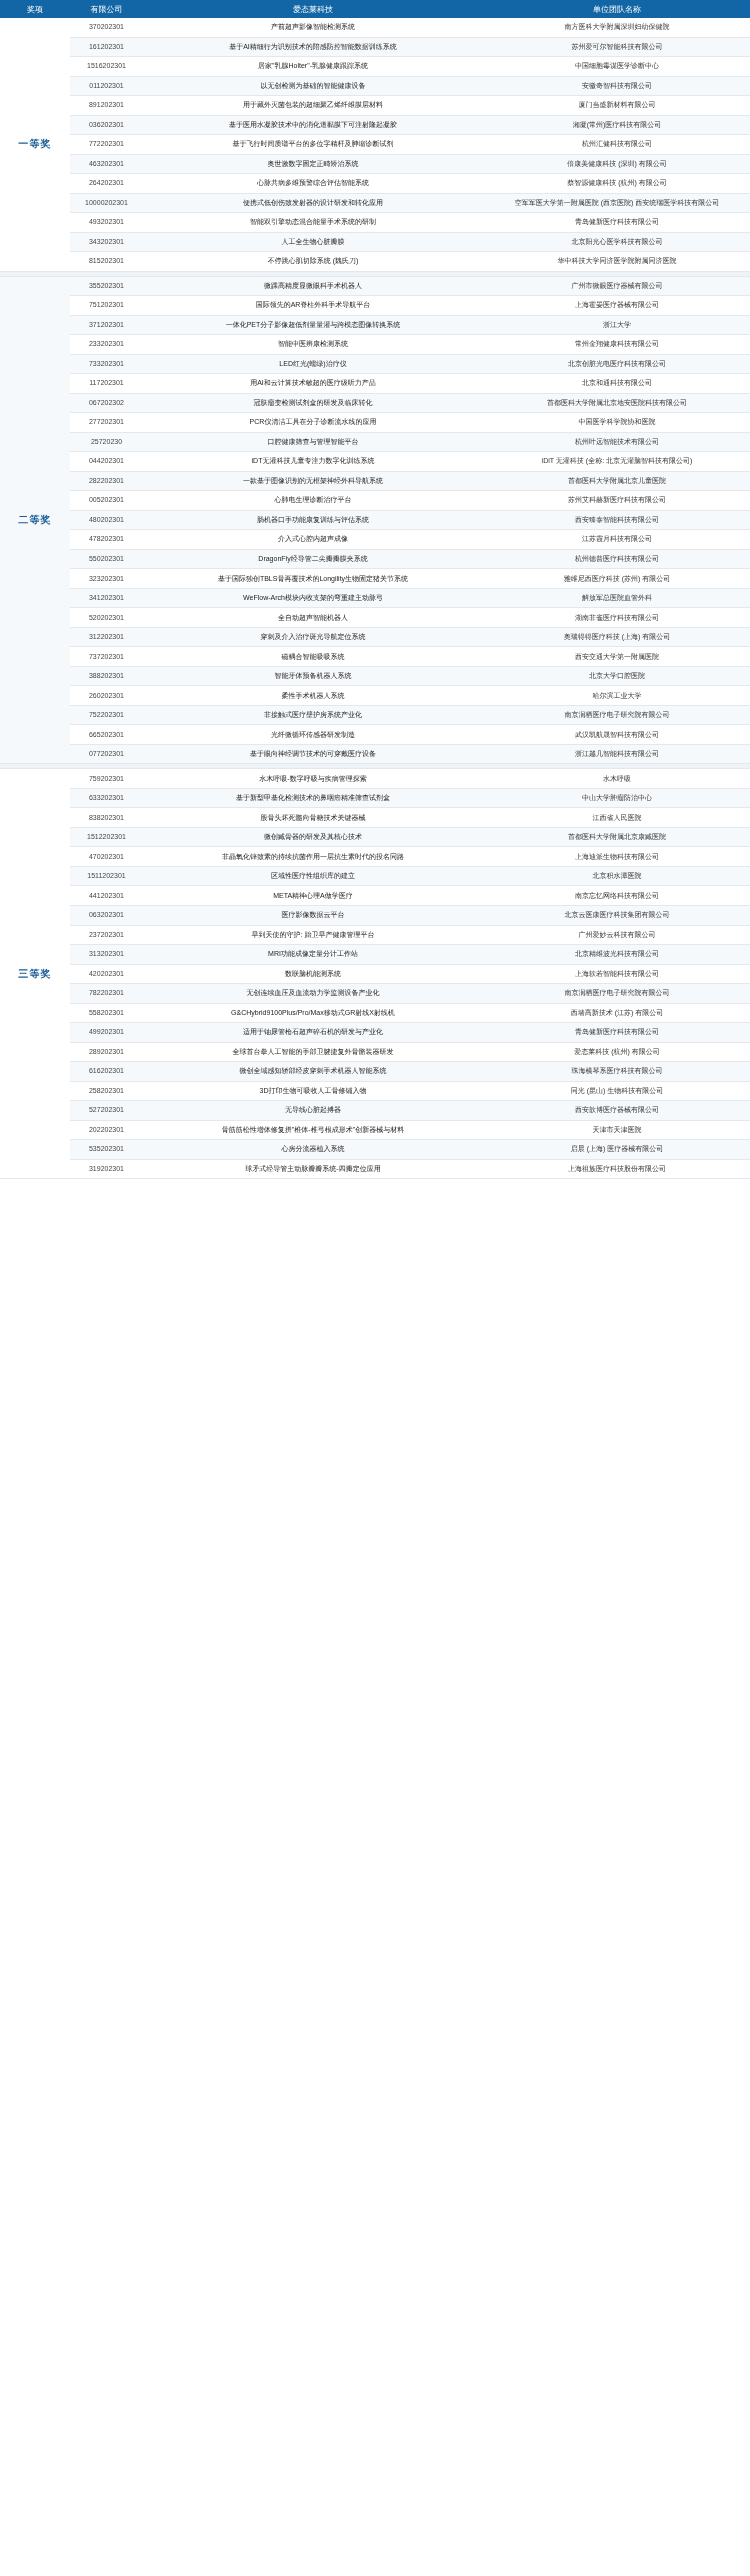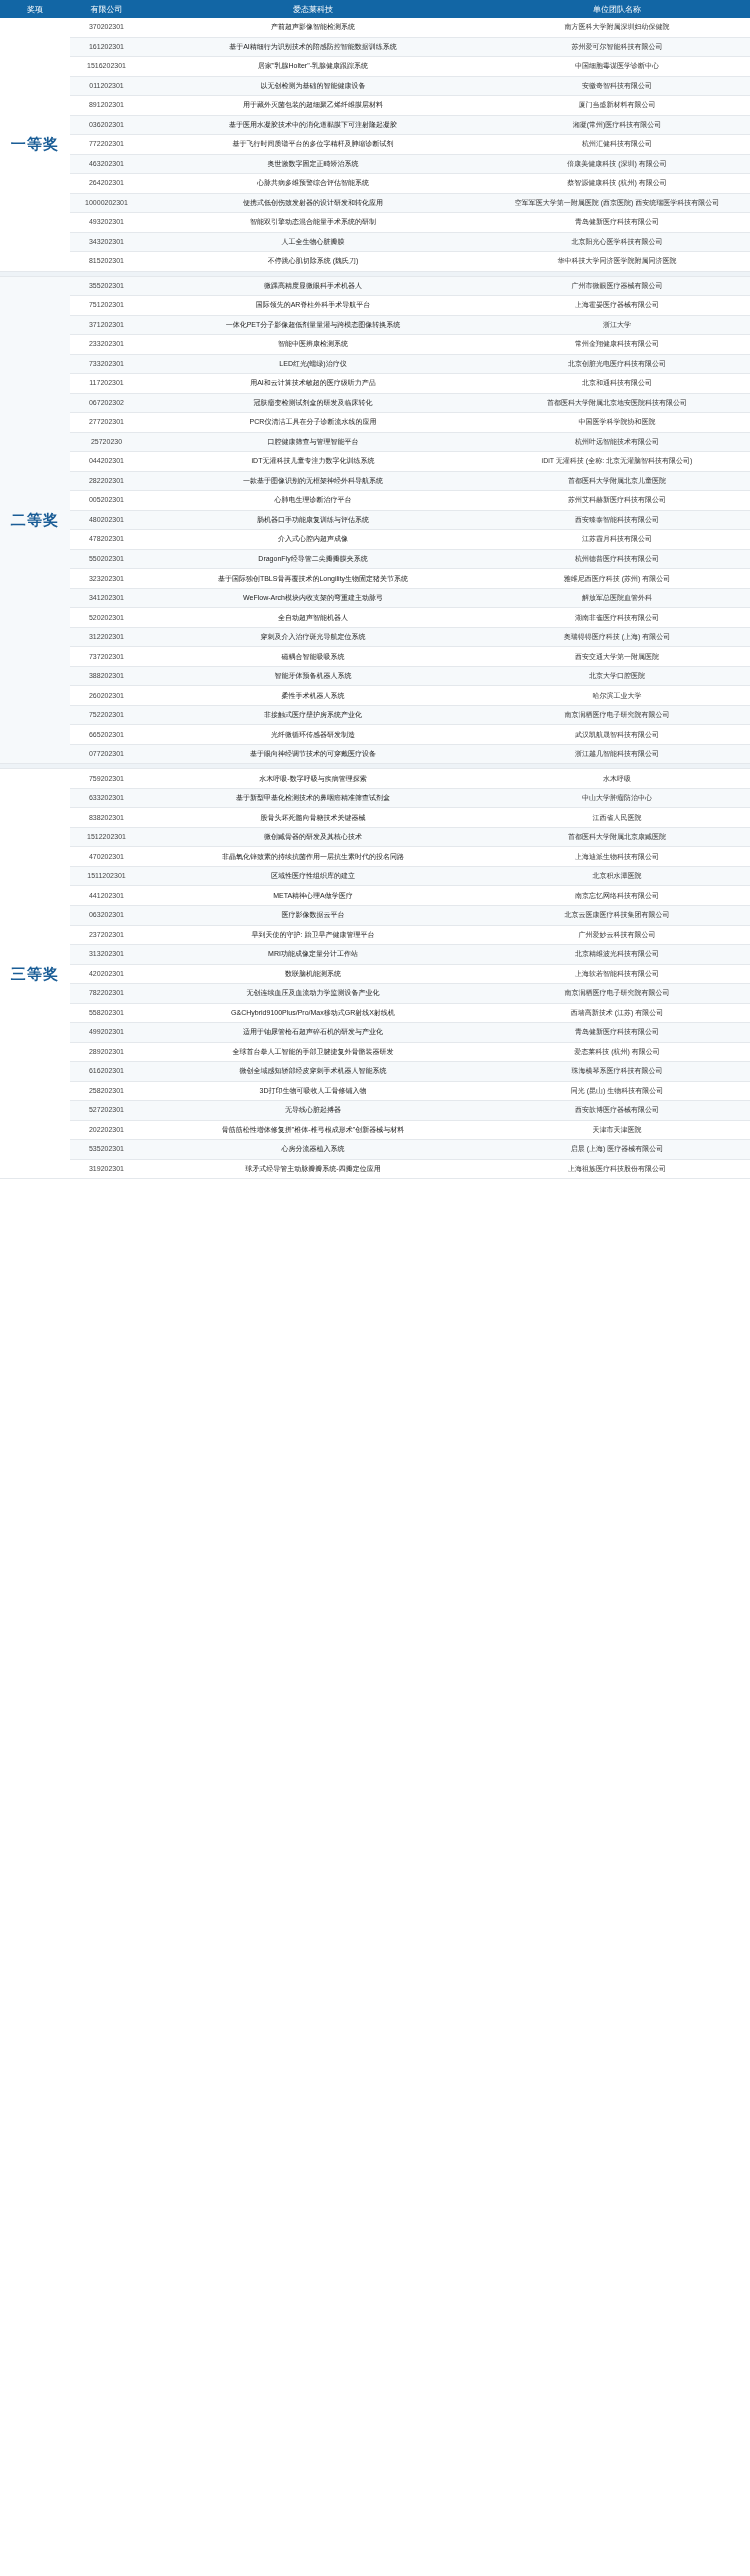--- a/index.html
+++ b/index.html
@@ -35,21 +35,21 @@
     font-size: 7px;
     color: #333333;
     padding: 4.2px 4.9px;
     text-align: center;
     vertical-align: middle;
     border-bottom: 0.6px solid #e4e8ec;
     line-height: 1.45;
     word-break: break-all;
   }
   td.award-cell {
-    font-size: 15px;
+    font-size: 10px;
     font-weight: bold;
     color: #1a5d96;
     border-bottom: 0.6px solid #e4e8ec;
     background: #ffffff;
     letter-spacing: 1.2px;
   }
   tr.zebra td { background: #f6f9fb; }
   tr.plain td { background: #ffffff; }
   td.code-cell { color: #444; }
   td.name-cell { color: #222; }

